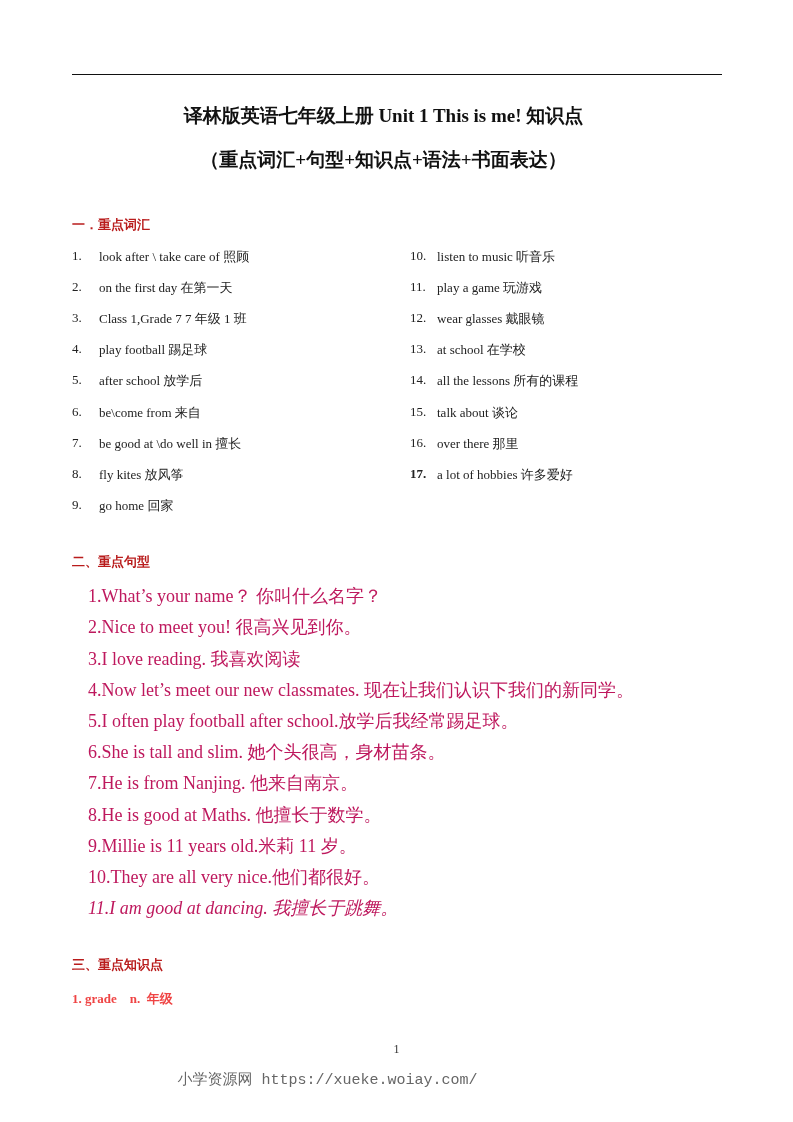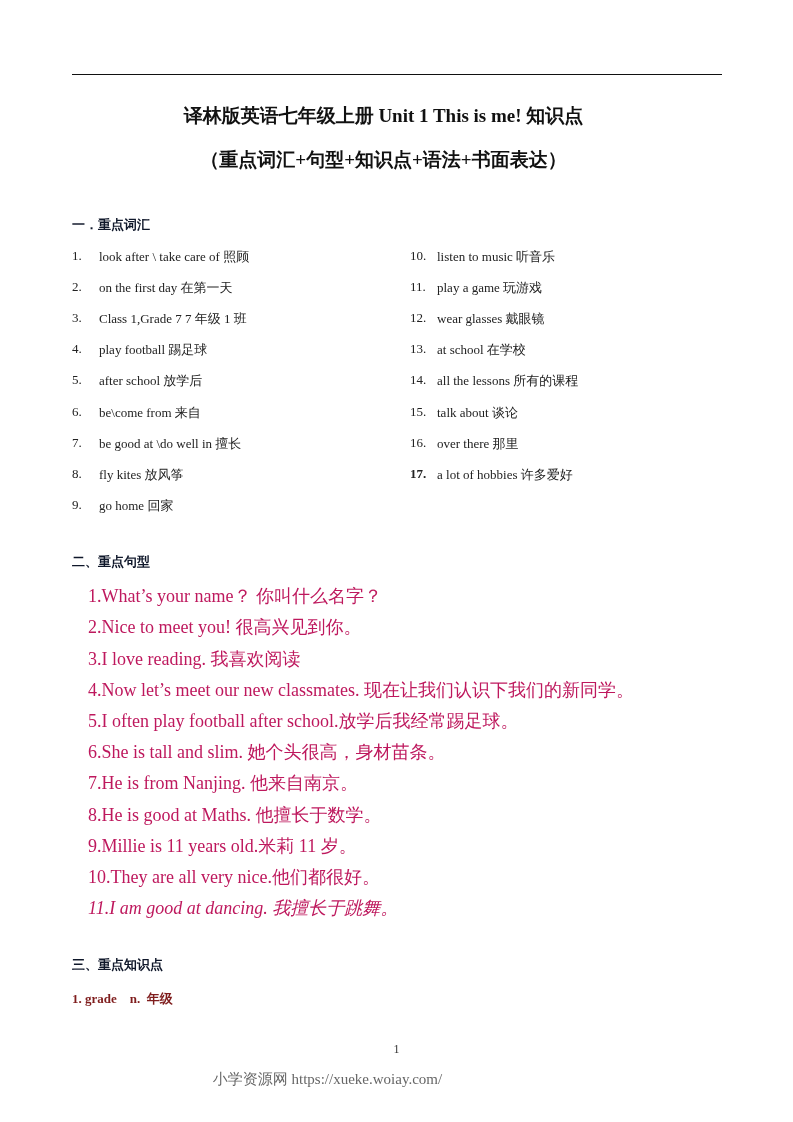--- a/index.html
+++ b/index.html
@@ -13,43 +13,43 @@
       border-top: 1.5px solid #111;
     }
     .title {
       position: absolute; left: 0; width: 767px; text-align: center;
       font-weight: bold; font-size: 19px; color: #111;
       font-family: "Liberation Serif", "DejaVu Serif", serif;
     }
     .title.t1 { top: 103px; }
     .title.t2 { top: 147px; }
     .section-head {
-      position: absolute; left: 72px; font-weight: bold; font-size: 13px; color: #0f172a;
+      position: absolute; left: 72px; font-weight: bold; font-size: 13px; color: #b91c1c;
       font-family: "DejaVu Sans", "Liberation Sans", sans-serif;
     }
     .vocab-item {
       position: absolute; font-size: 13px; color: #222; white-space: nowrap;
     }
     .vocab-item .num { position: absolute; left: 0; top: 0; }
     .vocab-item .txt { position: absolute; left: 27px; top: 0; }
     .vocab-item.bold-num .num { font-weight: bold; }
     .sentence {
       position: absolute; left: 88px; font-size: 18px; color: #be185d; white-space: nowrap;
     }
     .kp-item {
-      position: absolute; left: 72px; top: 990px; font-size: 13px; font-weight: bold; color: #7f1d1d;
+      position: absolute; left: 72px; top: 990px; font-size: 13px; font-weight: bold; color: #ef4444;
       white-space: pre;
     }
     .page-number {
       position: absolute; left: 0; width: 793px; top: 1042px; text-align: center;
       font-size: 12px; color: #333;
     }
     .watermark {
       position: absolute; left: 0; width: 655px; top: 1070px; text-align: center;
-      font-family: Liberation Serif, serif;
+      font-family: Liberation Mono, monospace;
       font-size: 15px; color: #666;
     }
   </style>
 </head>
 <body>
 
 <div class="top-rule"></div>
 
 <div class="title t1">译林版英语七年级上册 Unit 1 This is me!  知识点</div>
 <div class="title t2">（重点词汇+句型+知识点+语法+书面表达）</div>

